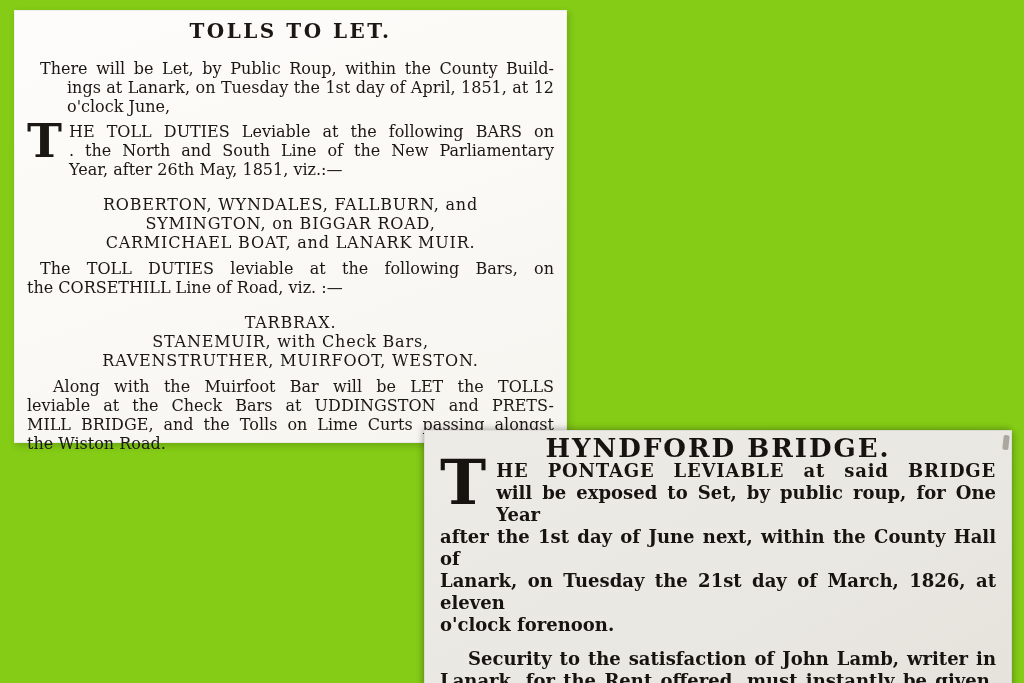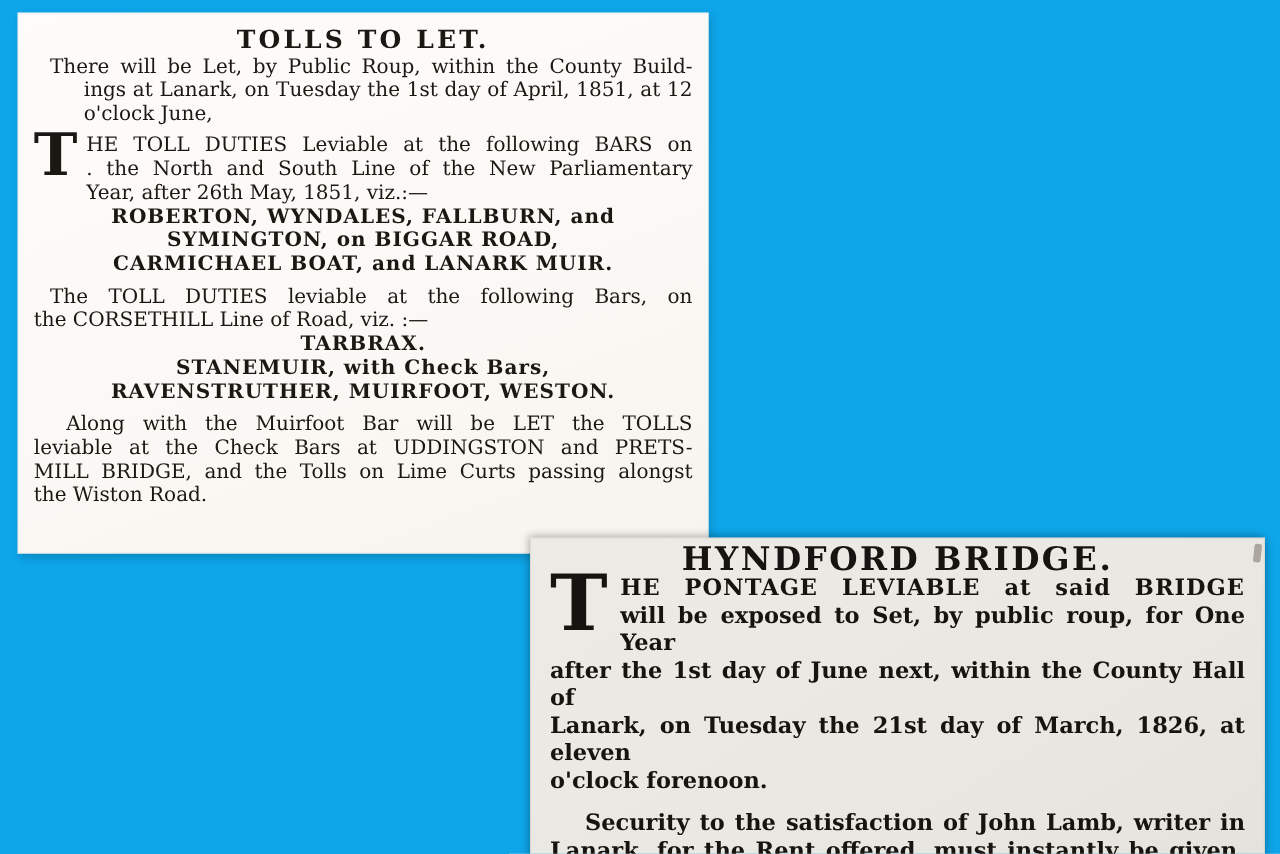--- a/index.html
+++ b/index.html
@@ -1,18 +1,18 @@
 <!DOCTYPE html>
 <html><head>
 <meta charset="utf-8">
 <style>
   html,body{margin:0;padding:0;}
   .stage{
     position:relative;width:1024px;height:683px;overflow:hidden;
-    background:#0ea5e9;
+    background:#84cc16;
     font-family:"DejaVu Serif","Liberation Serif",serif;
     color:#1b1713;
   }
   .clip{position:absolute;box-sizing:border-box;}
   .clip1{
     left:14px;top:10px;width:553px;height:433px;
     background:linear-gradient(160deg,#fdfcfa 0%,#faf9f5 55%,#f5f4ef 100%);
     padding:9px 13px 12px 13px;
     box-shadow:inset 0 0 0 1px rgba(0,0,0,0.05), 2px 3px 7px rgba(0,0,0,0.18);
     z-index:1;
@@ -22,32 +22,32 @@
     background:linear-gradient(150deg,#edebe6 0%,#e9e7e1 60%,#e3e1da 100%);
     padding:6px 16px 10px 16px;
     box-shadow:inset 0 0 0 1px rgba(0,0,0,0.06), -2px -2px 6px rgba(0,0,0,0.22), 2px 3px 7px rgba(0,0,0,0.2);
     z-index:2;
     color:#161310;
   }
   .ln{line-height:19px;font-size:16px;white-space:nowrap;}
   .clip2 .ln{line-height:22px;font-size:18px;font-weight:bold;white-space:nowrap;}
   .just{text-align:justify;text-align-last:justify;white-space:normal !important;}
   .ctr{text-align:center;white-space:normal !important;}
-  .b{font-weight:bold;}
+  .b{font-weight:normal;}
   .ls1{letter-spacing:0.8px;}
   .title1{
     text-align:center;font-weight:bold;font-size:20px;line-height:24px;
     letter-spacing:2.5px;white-space:normal;
   }
   .title2{
     text-align:center;font-weight:bold;font-size:26px;line-height:24px;
     letter-spacing:2px;white-space:normal;
   }
   .para{margin:0;}
-  .m-top3{margin-top:0;} .m-top6{margin-top:6px;} .m-top7{margin-top:7px;}
+  .m-top3{margin-top:16px;} .m-top6{margin-top:6px;} .m-top7{margin-top:7px;}
   .i1{padding-left:13px;} 
   .i2{padding-left:40px;} 
   .i3{padding-left:26px;} 
   .clip2 .i1{padding-left:28px;margin-top:12px;}
   .clip2 .i2{padding-left:12px;}
   .clip2 .i4{padding-left:44px;}
   .dc1{
     float:left;font-weight:bold;font-size:47px;line-height:36px;
     height:38px;margin:1px 7px 0 0;
   }

